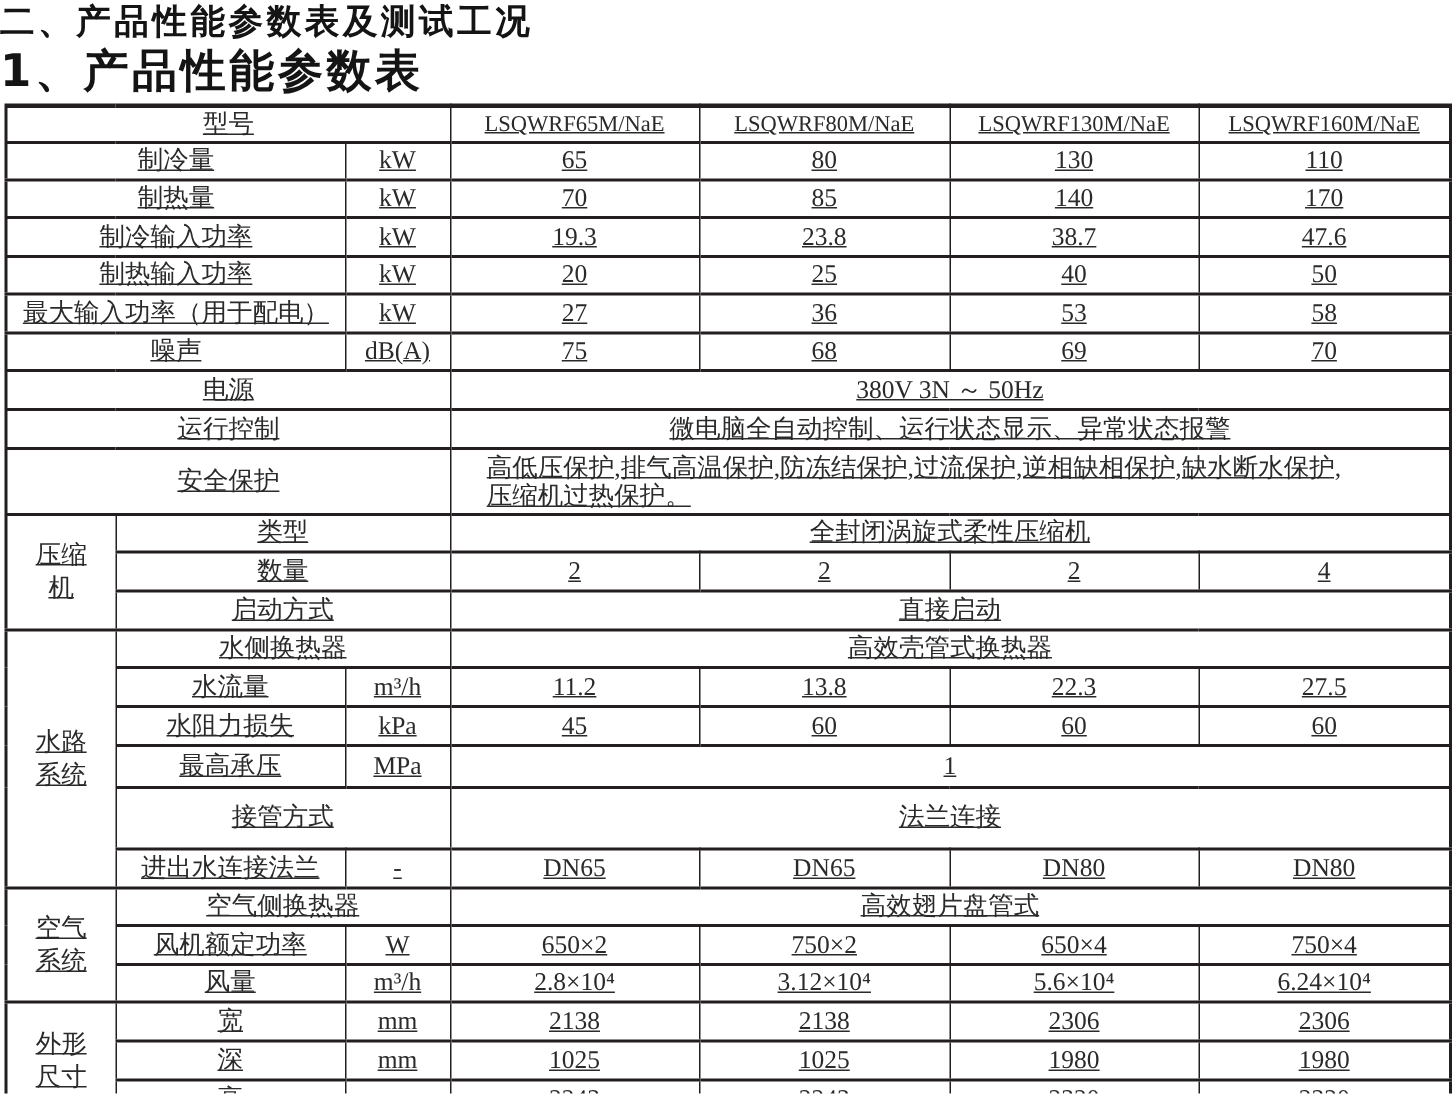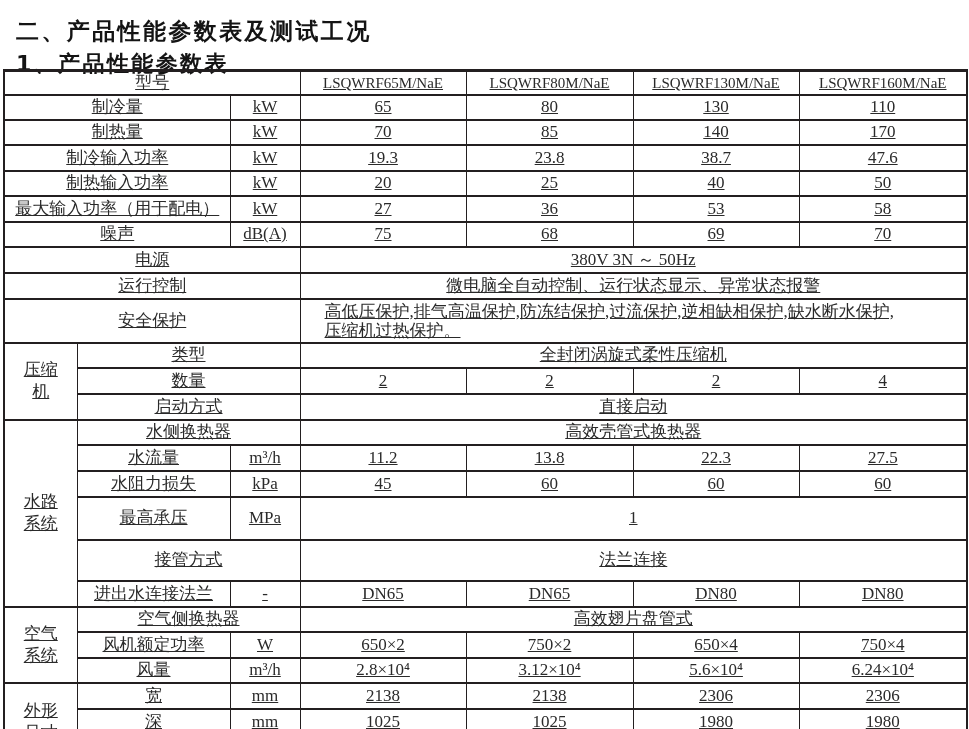--- a/index.html
+++ b/index.html
@@ -1,23 +1,23 @@
 <!DOCTYPE html>
 <html><head>
   <meta charset="utf-8">
   <style>
     html, body { margin: 0; padding: 0; background: #ffffff; }
     body { width: 969px; height: 729px; position: relative; overflow: hidden; }
     .title {
-      position: absolute; left: 0; margin: 16px;
+      position: absolute; left: 0; margin: 0;
       font-family: "DejaVu Sans", "Liberation Sans", sans-serif;
       font-weight: bold; color: #141414; white-space: nowrap;
     }
     .title-1 { top: 0px; font-size: 23px; line-height: 30px; letter-spacing: 2.4px; }
-    .title-2 { top: 33px; font-size: 22px; line-height: 30px; letter-spacing: 2.4px; }
+    .title-2 { top: 33px; font-size: 30px; line-height: 30px; letter-spacing: 2.4px; }
     table.spec {
       position: absolute; left: 3px; top: 69px; width: 963px;
       border-collapse: collapse; table-layout: fixed;
       border: 2px solid #231f20; border-top-width: 3px;
       font-family: "Liberation Serif", "DejaVu Serif", serif;
       font-size: 17px; color: #2a2a2a; text-decoration: underline;
     }
     table.spec td {
       border-left: 1px solid #231f20; border-right: 1px solid #231f20;
       border-top: 2px solid #231f20; border-bottom: 2px solid #231f20;
@@ -153,21 +153,21 @@
     <td>27.5</td>
   </tr>
   <tr style="height:26px">
     <td>水阻力损失</td>
     <td>kPa</td>
     <td>45</td>
     <td>60</td>
     <td>60</td>
     <td>60</td>
   </tr>
-  <tr style="height:43px">
+  <tr style="height:28px">
     <td>最高承压</td>
     <td>MPa</td>
     <td colspan="4">1</td>
   </tr>
   <tr style="height:41px">
     <td colspan="2">接管方式</td>
     <td colspan="4">法兰连接</td>
   </tr>
   <tr style="height:26px">
     <td>进出水连接法兰</td>

